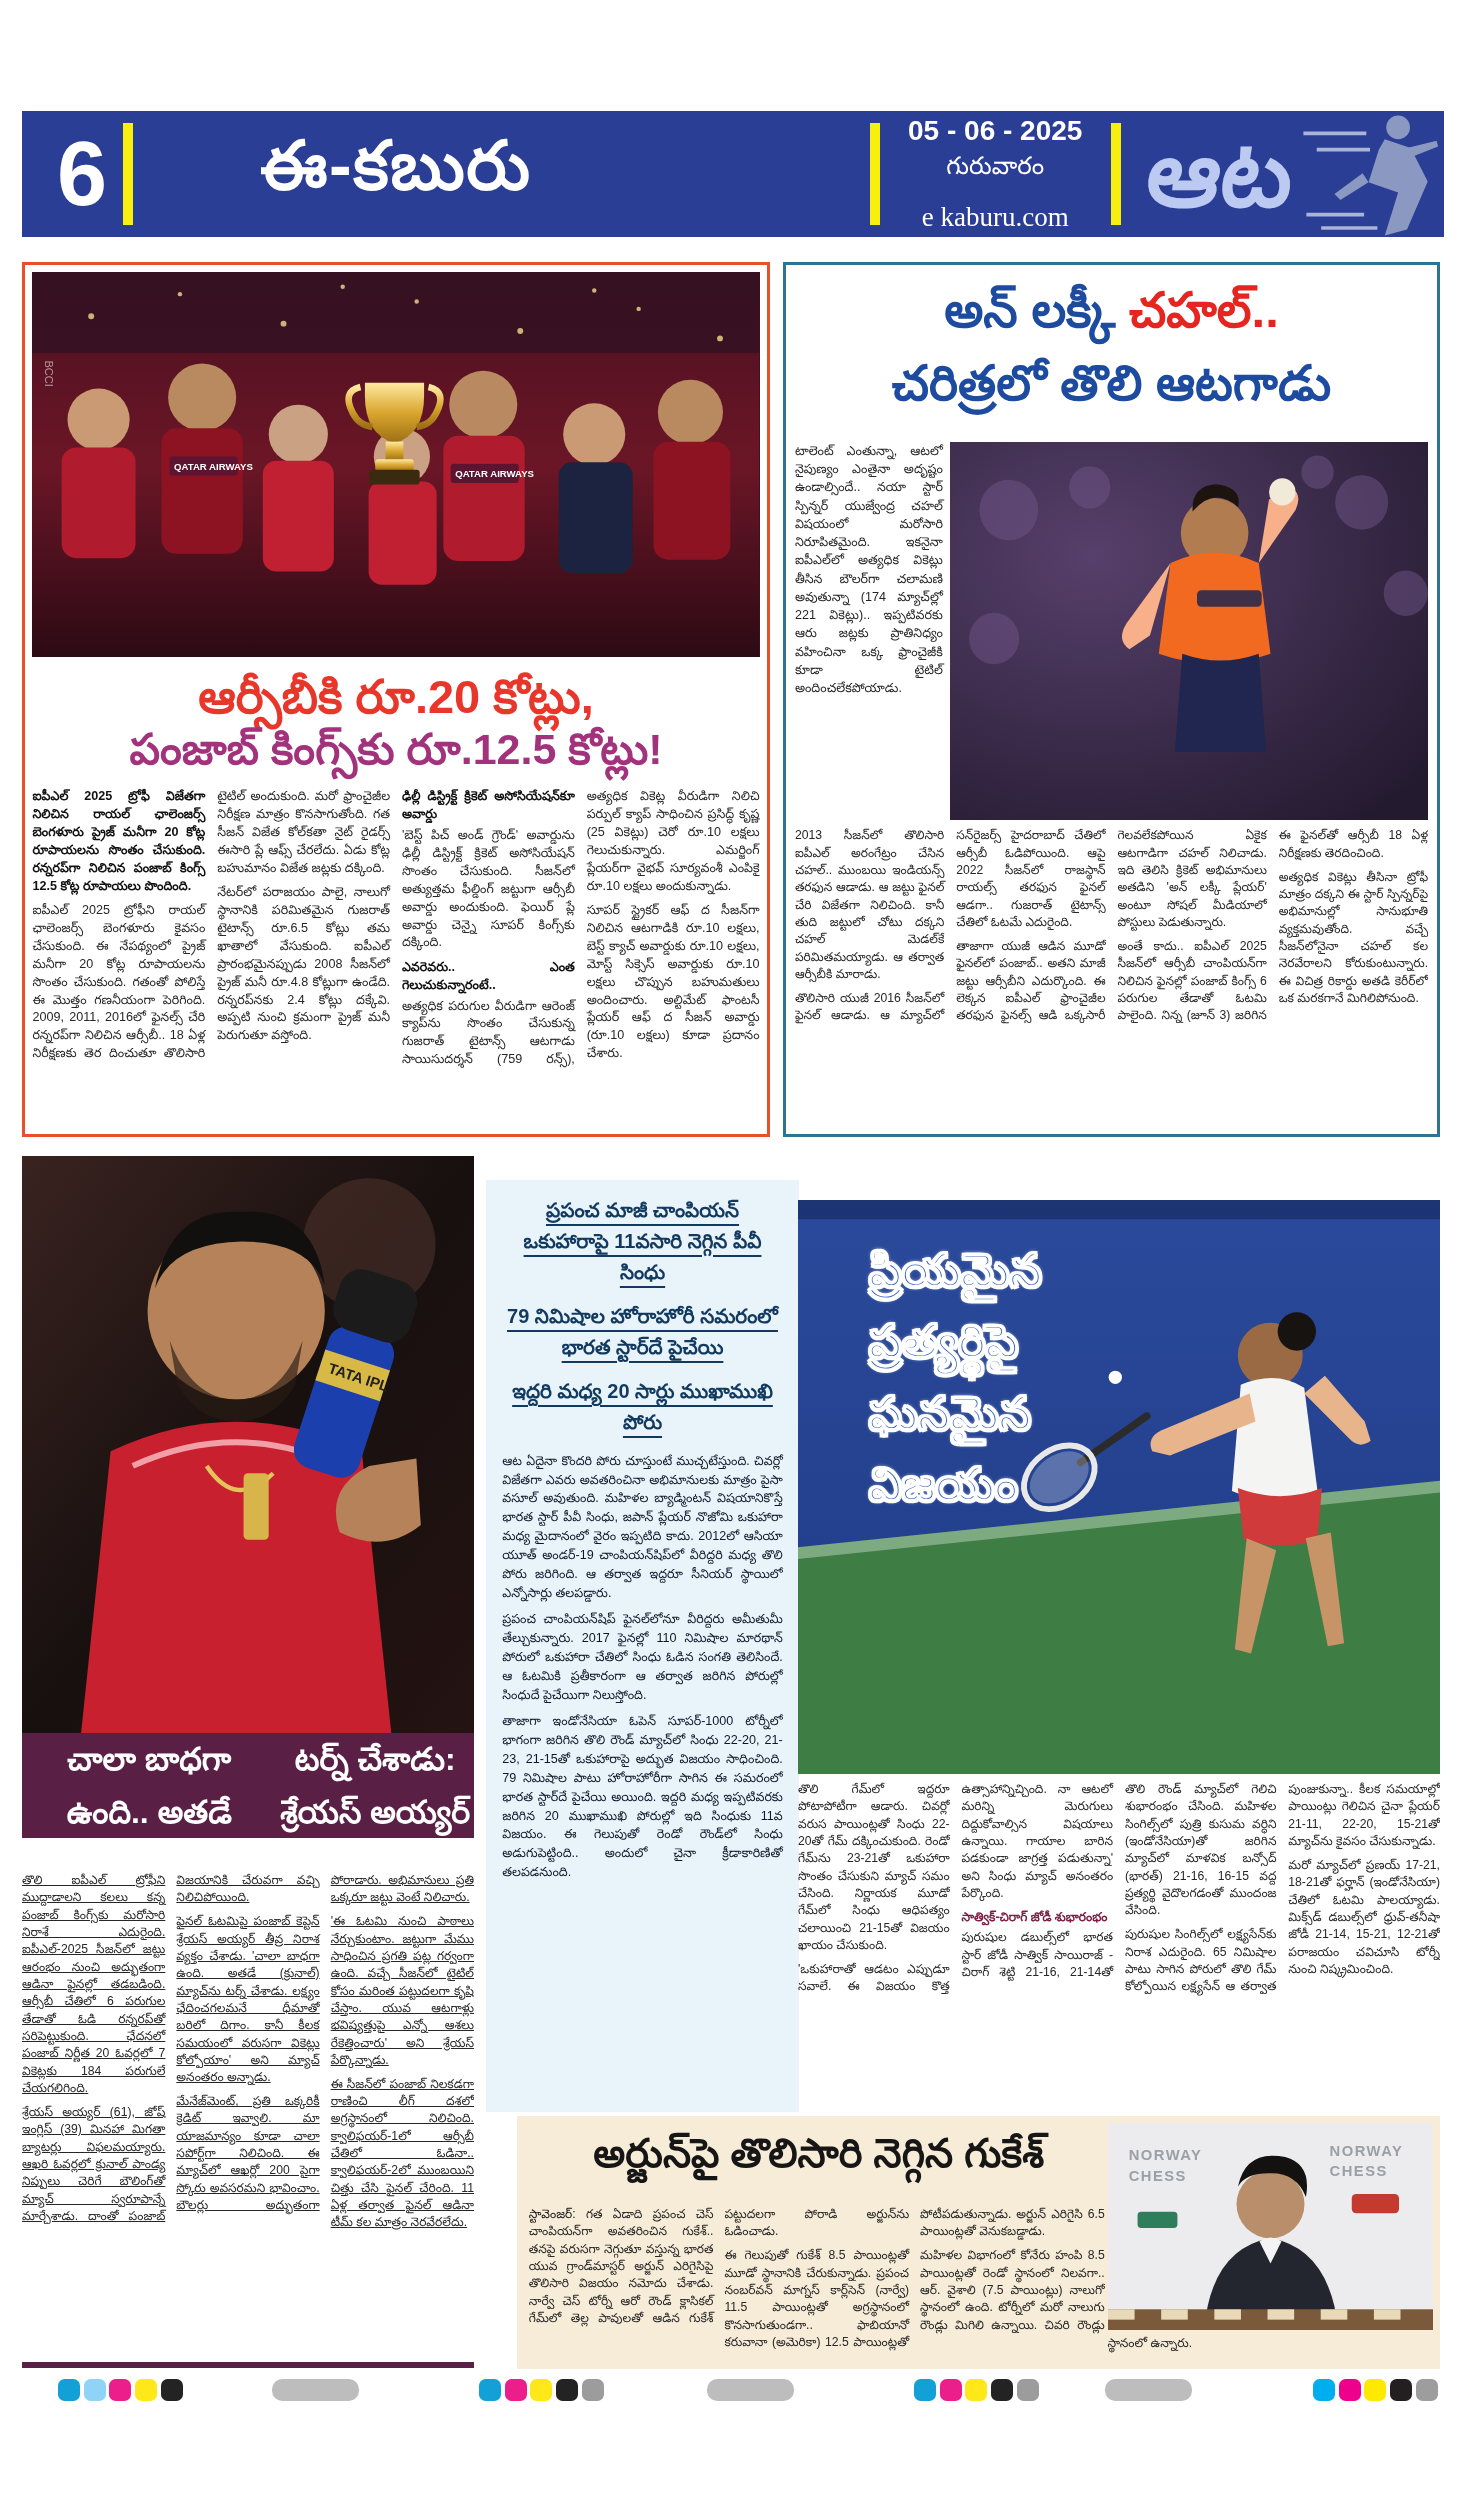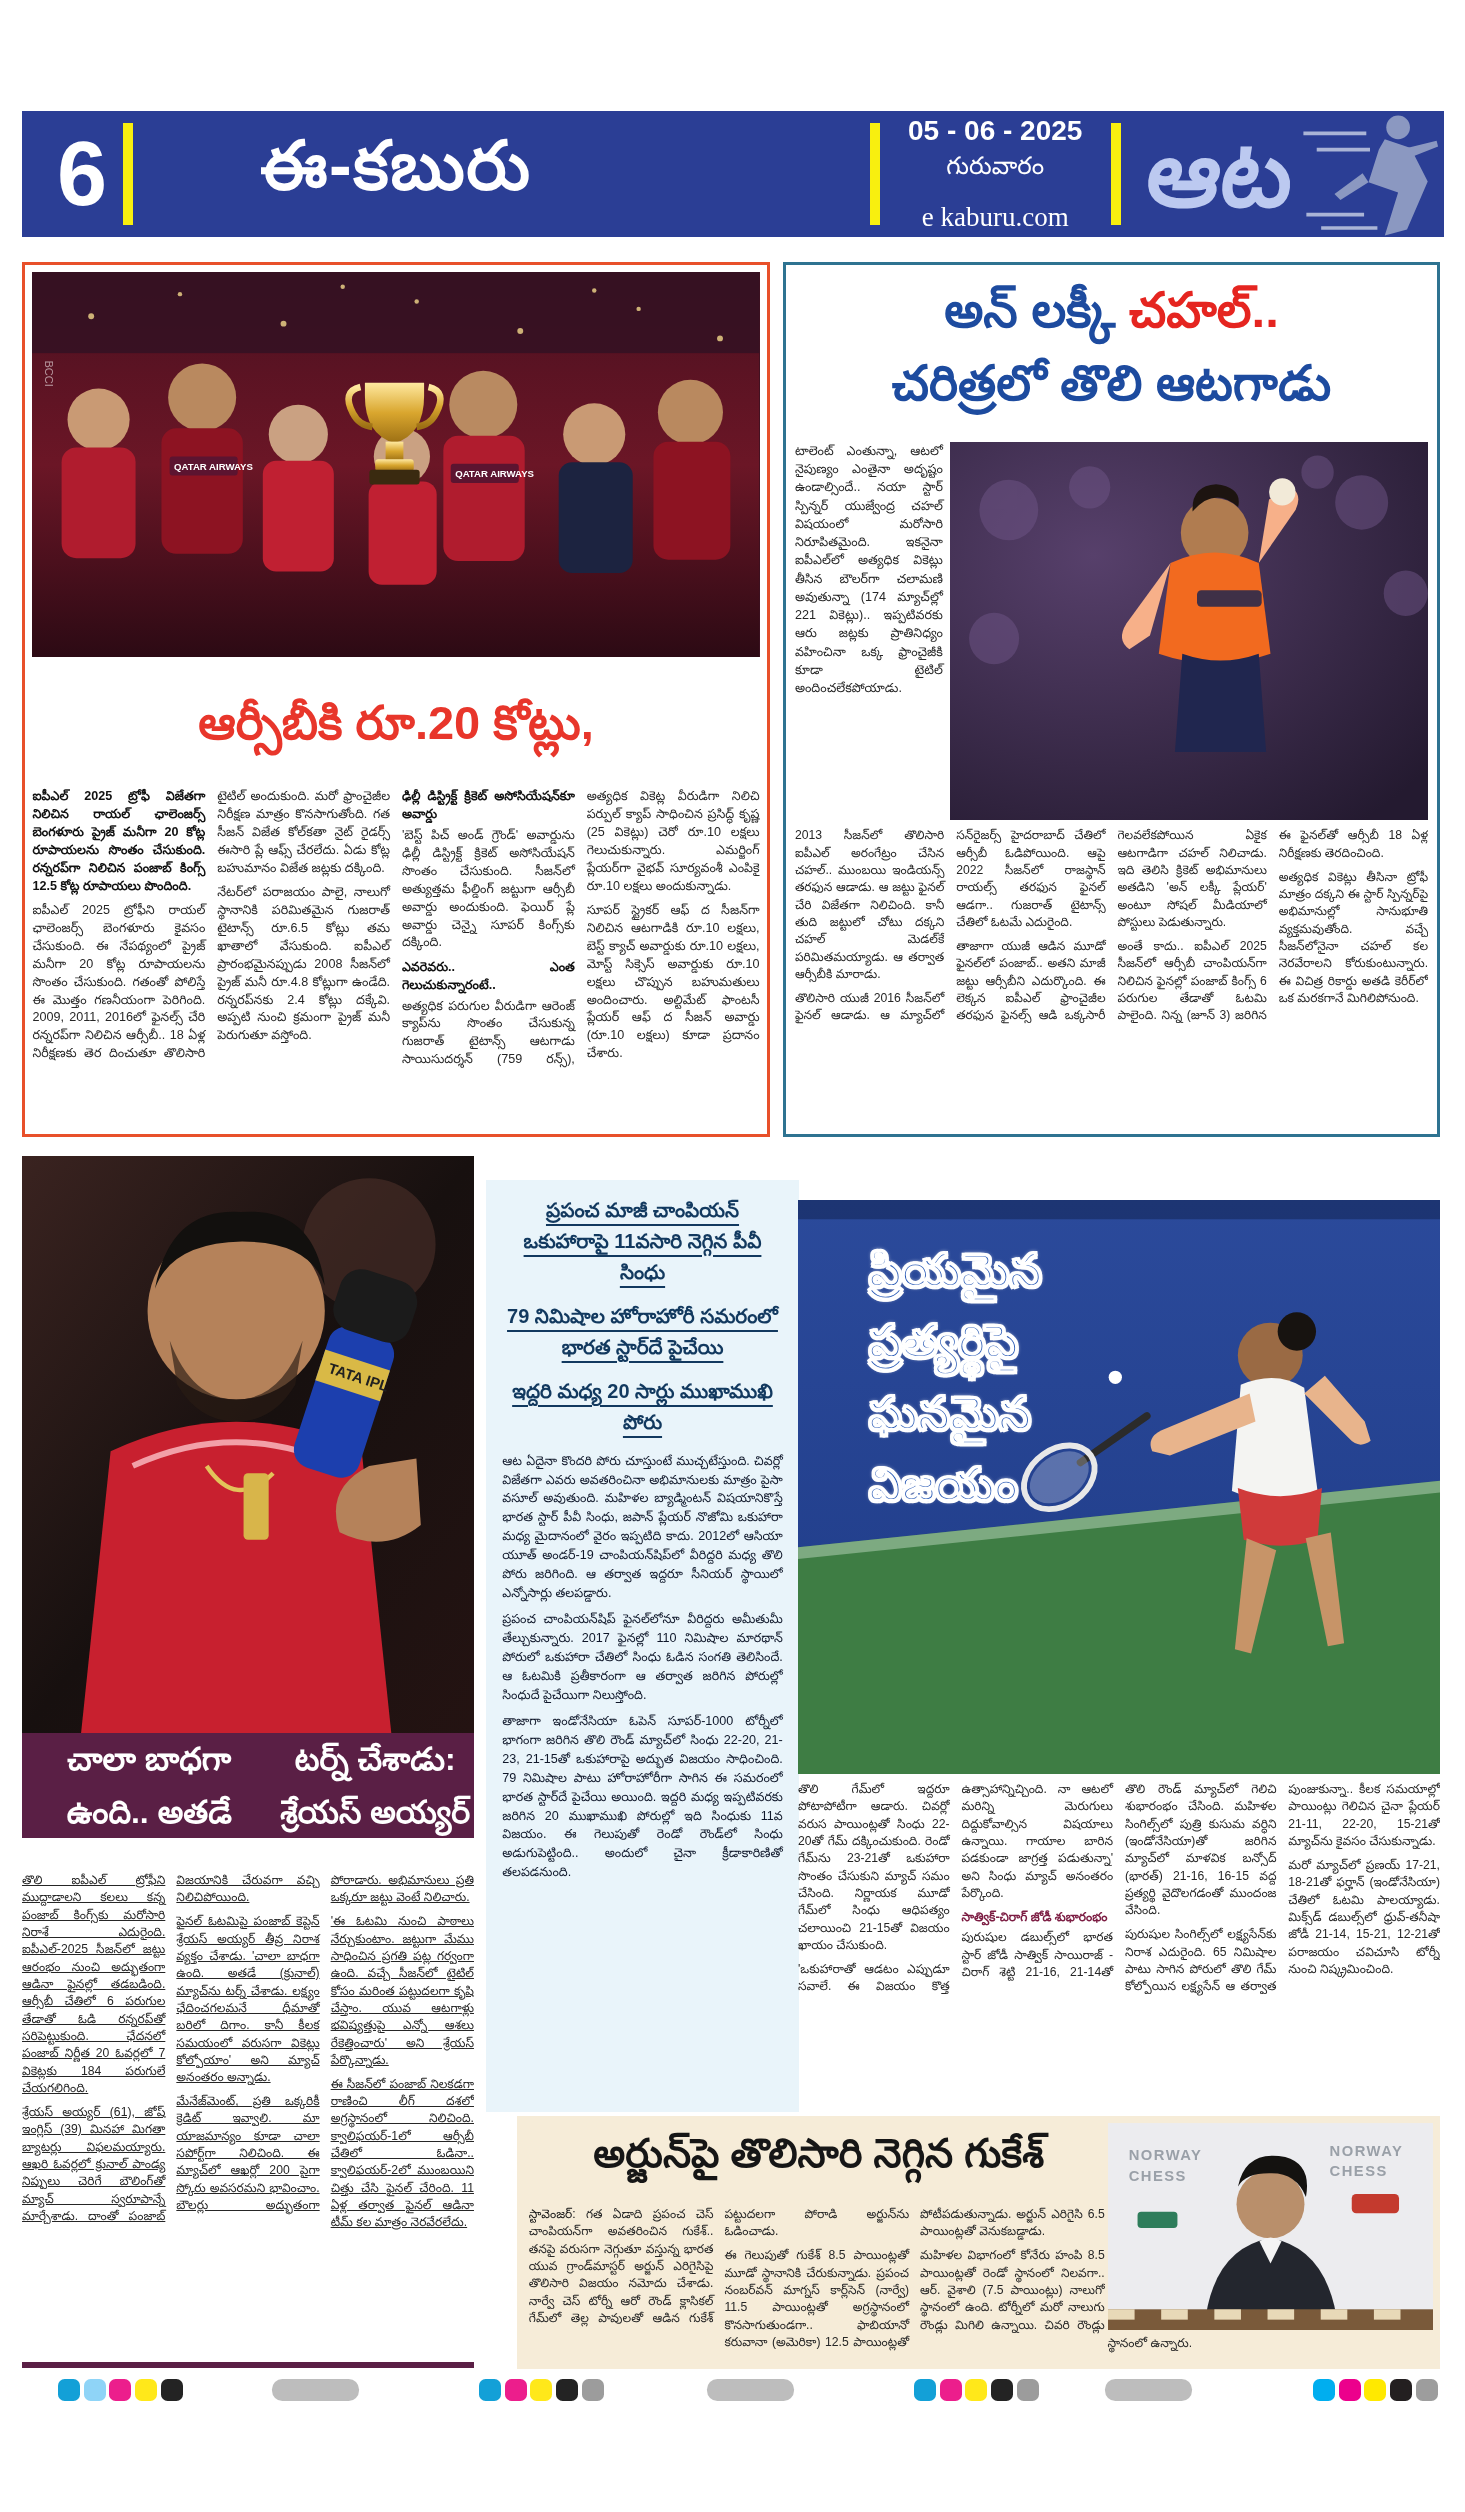--- a/index.html
+++ b/index.html
@@ -173,20 +173,21 @@
           <text x="192" y="268">QATAR AIRWAYS</text>
           <rect x="566" y="260" width="92" height="26" rx="4" fill="#5c1430"></rect>
           <text x="572" y="278">QATAR AIRWAYS</text>
         </g>
 
         <text x="18" y="120" fill="#ffffff" opacity="0.55" font-size="15" transform="rotate(90 18 120)">BCCI</text>
       </svg>
     </div>
     <div class="rcb-head">
       <div class="l1">ఆర్సీబీకి రూ.20 కోట్లు,</div>
+      <div class="l2">పంజాబ్ కింగ్స్‌కు రూ.12.5 కోట్లు!</div>
     </div>
     <div class="rcb-body body-text">
       <p class="bold">ఐపీఎల్ 2025 ట్రోఫీ విజేతగా నిలిచిన రాయల్ ఛాలెంజర్స్ బెంగళూరు ప్రైజ్ మనీగా 20 కోట్ల రూపాయలను సొంతం చేసుకుంది. రన్నరప్‌గా నిలిచిన పంజాబ్ కింగ్స్ 12.5 కోట్ల రూపాయలు పొందింది.</p>
       <p>ఐపీఎల్ 2025 ట్రోఫీని రాయల్ ఛాలెంజర్స్ బెంగళూరు కైవసం చేసుకుంది. ఈ నేపథ్యంలో ప్రైజ్ మనీగా 20 కోట్ల రూపాయలను సొంతం చేసుకుంది. గతంతో పోలిస్తే ఈ మొత్తం గణనీయంగా పెరిగింది. 2009, 2011, 2016లో ఫైనల్స్ చేరి రన్నరప్‌గా నిలిచిన ఆర్సీబీ.. 18 ఏళ్ల నిరీక్షణకు తెర దించుతూ తొలిసారి టైటిల్ అందుకుంది. మరో ఫ్రాంచైజీల నిరీక్షణ మాత్రం కొనసాగుతోంది. గత సీజన్ విజేత కోల్‌కతా నైట్ రైడర్స్ ఈసారి ప్లే ఆఫ్స్ చేరలేదు. ఏడు కోట్ల బహుమానం విజేత జట్లకు దక్కింది.</p>
       <p>నేటర్‌లో పరాజయం పాలై, నాలుగో స్థానానికి పరిమితమైన గుజరాత్ టైటాన్స్ రూ.6.5 కోట్లు తమ ఖాతాలో వేసుకుంది. ఐపీఎల్ ప్రారంభమైనప్పుడు 2008 సీజన్‌లో ప్రైజ్ మనీ రూ.4.8 కోట్లుగా ఉండేది. రన్నరప్‌నకు 2.4 కోట్లు దక్కేవి. అప్పటి నుంచి క్రమంగా ప్రైజ్ మనీ పెరుగుతూ వస్తోంది.</p>
       <p class="sub">ఢిల్లీ డిస్ట్రిక్ట్ క్రికెట్ అసోసియేషన్‌కూ అవార్డు</p>
       <p>'బెస్ట్ పిచ్ అండ్ గ్రౌండ్' అవార్డును ఢిల్లీ డిస్ట్రిక్ట్ క్రికెట్ అసోసియేషన్ సొంతం చేసుకుంది. సీజన్‌లో అత్యుత్తమ ఫీల్డింగ్ జట్టుగా ఆర్సీబీ అవార్డు అందుకుంది. ఫెయిర్ ప్లే అవార్డు చెన్నై సూపర్ కింగ్స్‌కు దక్కింది.</p>
       <p class="sub">ఎవరెవరు.. ఎంత గెలుచుకున్నారంటే..</p>
       <p>అత్యధిక పరుగుల వీరుడిగా ఆరెంజ్ క్యాప్‌ను సొంతం చేసుకున్న గుజరాత్ టైటాన్స్ ఆటగాడు సాయిసుదర్శన్ (759 రన్స్), అత్యధిక వికెట్ల వీరుడిగా నిలిచి పర్పుల్ క్యాప్ సాధించిన ప్రసిద్ధ్ కృష్ణ (25 వికెట్లు) చెరో రూ.10 లక్షలు గెలుచుకున్నారు. ఎమర్జింగ్ ప్లేయర్‌గా వైభవ్ సూర్యవంశీ ఎంపికై రూ.10 లక్షలు అందుకున్నాడు.</p>
       <p>సూపర్ స్ట్రైకర్ ఆఫ్ ద సీజన్‌గా నిలిచిన ఆటగాడికి రూ.10 లక్షలు, బెస్ట్ క్యాచ్ అవార్డుకు రూ.10 లక్షలు, మోస్ట్ సిక్సెస్ అవార్డుకు రూ.10 లక్షలు చొప్పున బహుమతులు అందించారు. అల్టిమేట్ ఫాంటసీ ప్లేయర్ ఆఫ్ ద సీజన్ అవార్డు (రూ.10 లక్షలు) కూడా ప్రదానం చేశారు.</p>

